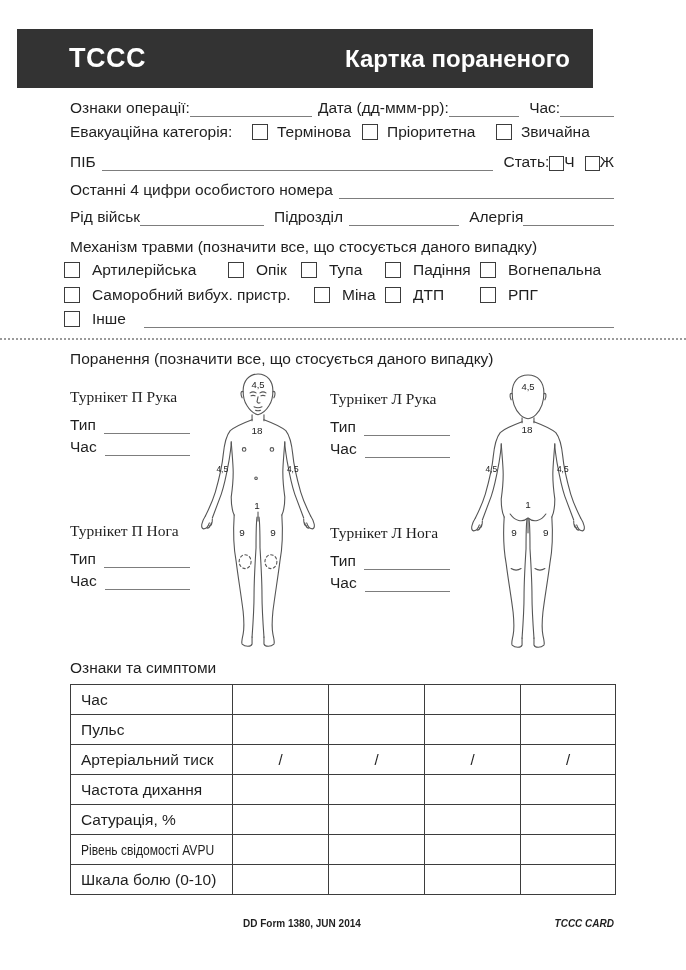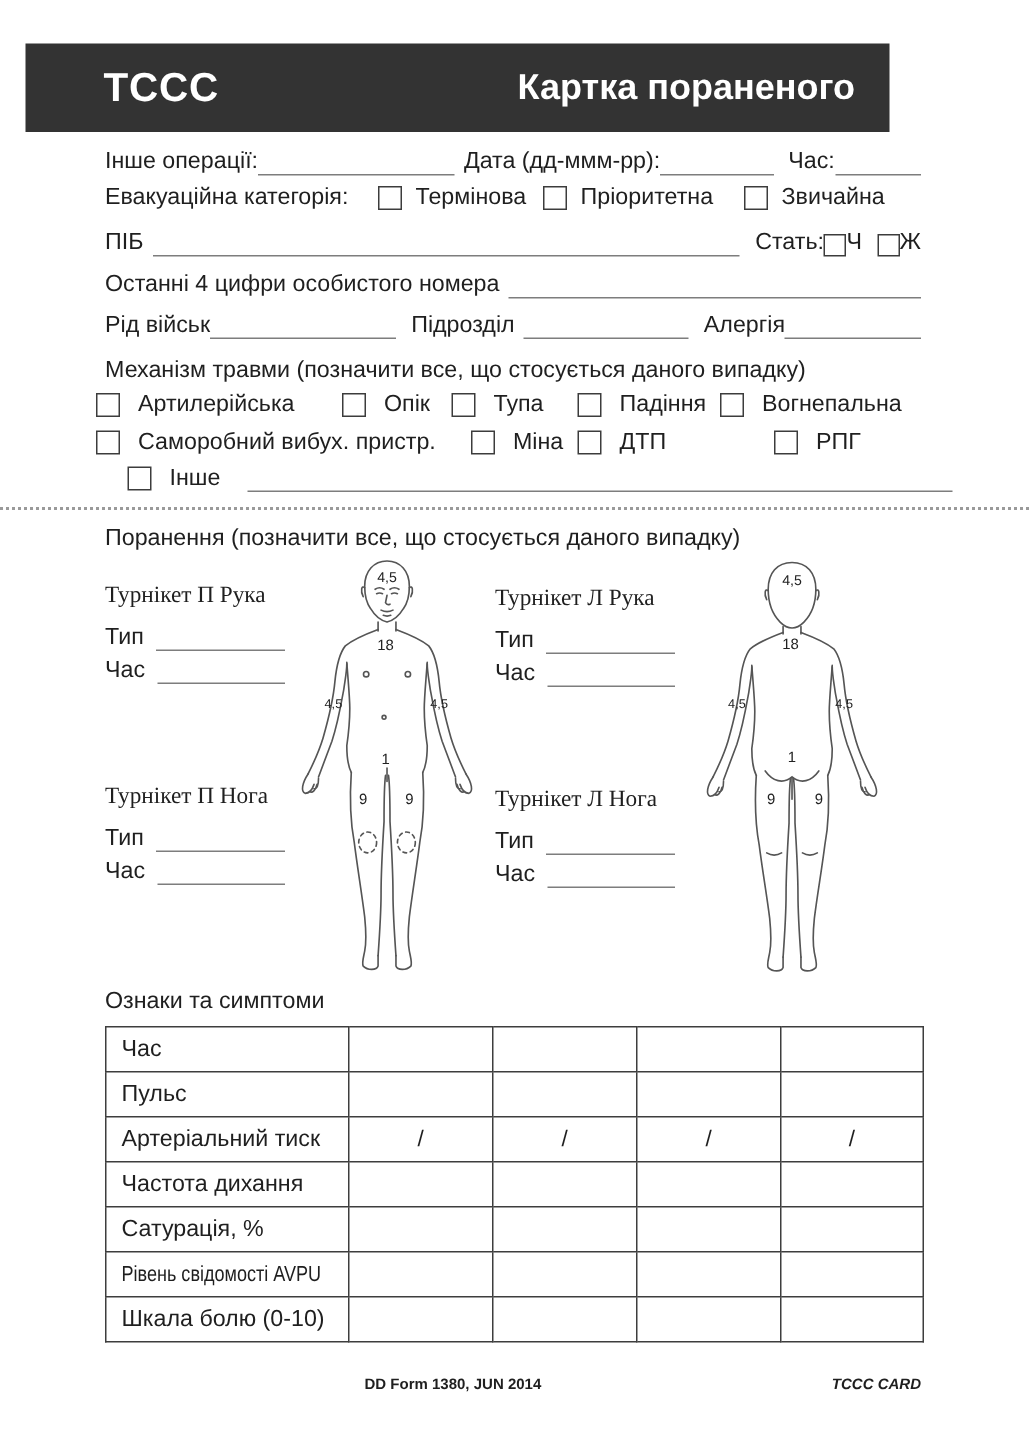--- a/index.html
+++ b/index.html
@@ -47,21 +47,21 @@
 <body>
 
 <div class="page">
 
   <div class="hdr">
     <span class="logo">TCCC</span>
     <span class="title">Картка пораненого</span>
   </div>
 
   <div class="frow" style="top:96px;">
-    <span>Інше операції:</span>
+    <span>Ознаки операції:</span>
     <span class="blank" style="flex-grow:115;"></span>
     <span class="gap6"></span>
     <span>Дата (дд-ммм-рр):</span>
     <span class="blank" style="flex-grow:62;"></span>
     <span class="gap10"></span>
     <span>Час:</span>
     <span class="blank" style="flex-grow:45;"></span>
   </div>
 
   <div class="mrow" style="left:70px;top:123px;">
@@ -142,28 +142,28 @@
         <span>Саморобний вибух. пристр.</span>
       </span>
     <span class="mi" style="left:250px;">
         <span class="cb"></span>
         <span>Міна</span>
       </span>
     <span class="mi" style="left:321px;">
         <span class="cb"></span>
         <span>ДТП</span>
       </span>
-    <span class="mi" style="left:416px;margin-left:36px;">
+    <span class="mi" style="left:416px;">
         <span class="cb"></span>
         <span>РПГ</span>
       </span>
   </div>
 
   <div class="mrow" style="top:310px;">
-    <span class="mi" style="left:0;right:8px;width:550px;margin-left:21px;">
+    <span class="mi" style="left:0;right:8px;width:550px;">
       <span class="cb"></span>
       <span>Інше</span>
       <span class="blank" style="flex:1;margin-left:6px;"></span>
     </span>
   </div>
 
   <div class="dotted" style="top:338px;"></div>
 
   <div class="sect-title" style="top:350px;">Поранення (позначити все, що стосується даного випадку)</div>
 

